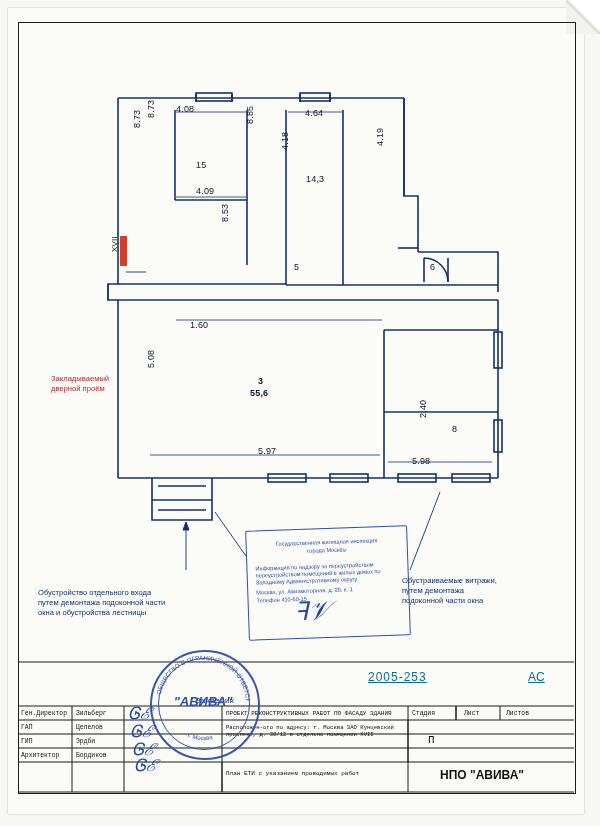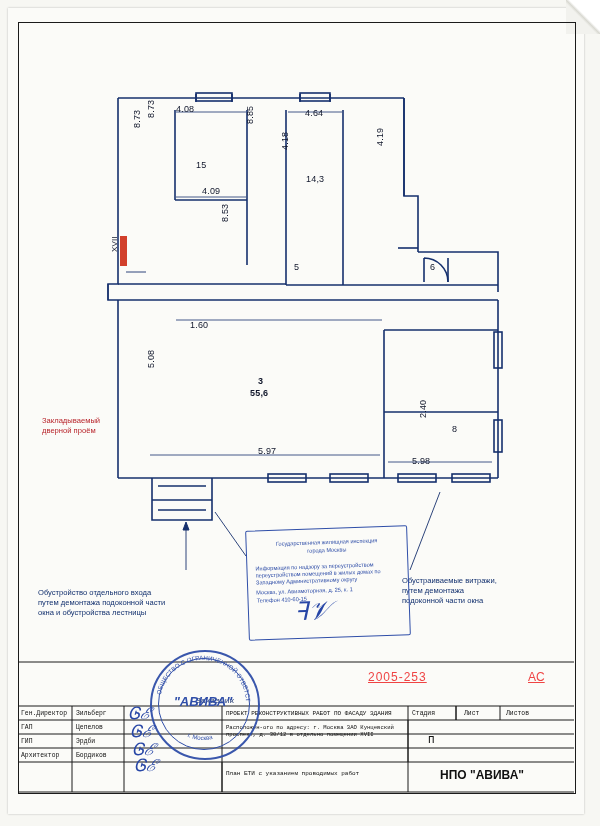--- a/index.html
+++ b/index.html
@@ -7,21 +7,21 @@
   #sheet{position:absolute;left:0;top:0;width:600px;height:826px;background:#f7f7f3;}
   .paper{position:absolute;left:8px;top:8px;width:576px;height:806px;background:#fbfbf8;box-shadow:0 0 2px rgba(0,0,0,.25);}
   .frame{position:absolute;left:18px;top:22px;width:556px;height:770px;border:1.4px solid #1b1b1b;}
   svg.draw{position:absolute;left:0;top:0;width:600px;height:826px;}
   .lbl{position:absolute;font-size:9px;color:#10162b;white-space:nowrap;letter-spacing:.2px;}
   .lbl.b{font-weight:bold;}
   .rot90{transform:rotate(-90deg);transform-origin:left top;}
   .note{position:absolute;font-size:7.6px;line-height:10px;color:#12306e;}
   .note.red{color:#b8242b;}
   .title-cell{position:absolute;font-size:6.4px;color:#101010;white-space:nowrap;font-family:Liberation Mono, monospace;}
-  .tmid{position:absolute;font-size:10px;color:#ef4444;}
+  .tmid{position:absolute;font-size:10px;color:#0369a1;}
   .stampbox{position:absolute;left:247px;top:528px;width:160px;height:108px;border:1.6px solid #2f4ea8;border-radius:2px;transform:rotate(-2deg);}
   .stampbox .st{position:absolute;left:0;width:160px;text-align:center;color:#2f4ea8;font-size:5.6px;line-height:7px;}
   .roundstamp{position:absolute;left:150px;top:650px;width:106px;height:106px;border:2px solid #2f4ea8;border-radius:50%;opacity:.95;}
   .roundstamp2{position:absolute;left:158px;top:658px;width:90px;height:90px;border:1px solid #2f4ea8;border-radius:50%;}
   .aviva{position:absolute;left:170px;top:694px;width:66px;text-align:center;color:#2f4ea8;font-size:13px;font-weight:bold;font-style:italic;}
   .sig{position:absolute;color:#2746a6;font-family:"Liberation Serif",serif;font-style:italic;font-size:15px;}
   .redmark{position:absolute;background:#d2402c;}
   .curl{position:absolute;right:0;top:0;width:34px;height:34px;background:linear-gradient(225deg,#ffffff 0 45%,#d9d9d2 50%,#f2f2ee 55% 100%);}
 </style>
 </head>
@@ -106,41 +106,41 @@
 
   <div class="lbl" style="left:176px;top:104px;">4.08</div>
   <div class="lbl" style="left:305px;top:108px;">4.64</div>
 
   <div class="lbl rot90" style="left:146px;top:118px;">8.73</div>
   <div class="lbl rot90" style="left:245px;top:124px;">8.85</div>
   <div class="lbl rot90" style="left:280px;top:150px;">4.18</div>
   <div class="lbl rot90" style="left:375px;top:146px;">4.19</div>
   <div class="lbl rot90" style="left:132px;top:128px;">8.73</div>
 
-  <div class="lbl" style="left:202px;top:186px;text-align:center;">4.09</div>
+  <div class="lbl" style="left:196px;top:186px;text-align:center;">4.09</div>
   <div class="lbl rot90" style="left:220px;top:222px;">8.53</div>
 
   <div class="lbl" style="left:190px;top:320px;">1.60</div>
   <div class="lbl rot90" style="left:146px;top:368px;">5.08</div>
   <div class="lbl" style="left:258px;top:446px;">5.97</div>
 
   <div class="lbl rot90" style="left:418px;top:418px;">2.40</div>
   <div class="lbl" style="left:412px;top:456px;">5.98</div>
 
   <div class="lbl rot90" style="left:110px;top:252px;font-size:8px;">XVII</div>
 
   <div class="lbl" style="left:196px;top:160px;">15</div>
   <div class="lbl" style="left:306px;top:174px;">14,3</div>
   <div class="lbl" style="left:294px;top:262px;">5</div>
   <div class="lbl" style="left:430px;top:262px;">6</div>
   <div class="lbl b" style="left:258px;top:376px;">3</div>
   <div class="lbl b" style="left:250px;top:388px;">55,6</div>
   <div class="lbl" style="left:452px;top:424px;">8</div>
 
-  <div class="note red" style="left:42px;top:374px;width:96px;margin-top:42px;">
+  <div class="note red" style="left:51px;top:374px;width:96px;">
     <span style="white-space:pre-line;">Закладываемый
 дверной проём</span>
   </div>
   <div class="note" style="left:402px;top:576px;width:140px;">
     <span style="white-space:pre-line;">Обустраиваемые витражи,
 путем демонтажа
 подоконной части окна</span>
   </div>
   <div class="note" style="left:38px;top:588px;width:186px;">
     <span style="white-space:pre-line;">Обустройство отдельного входа

